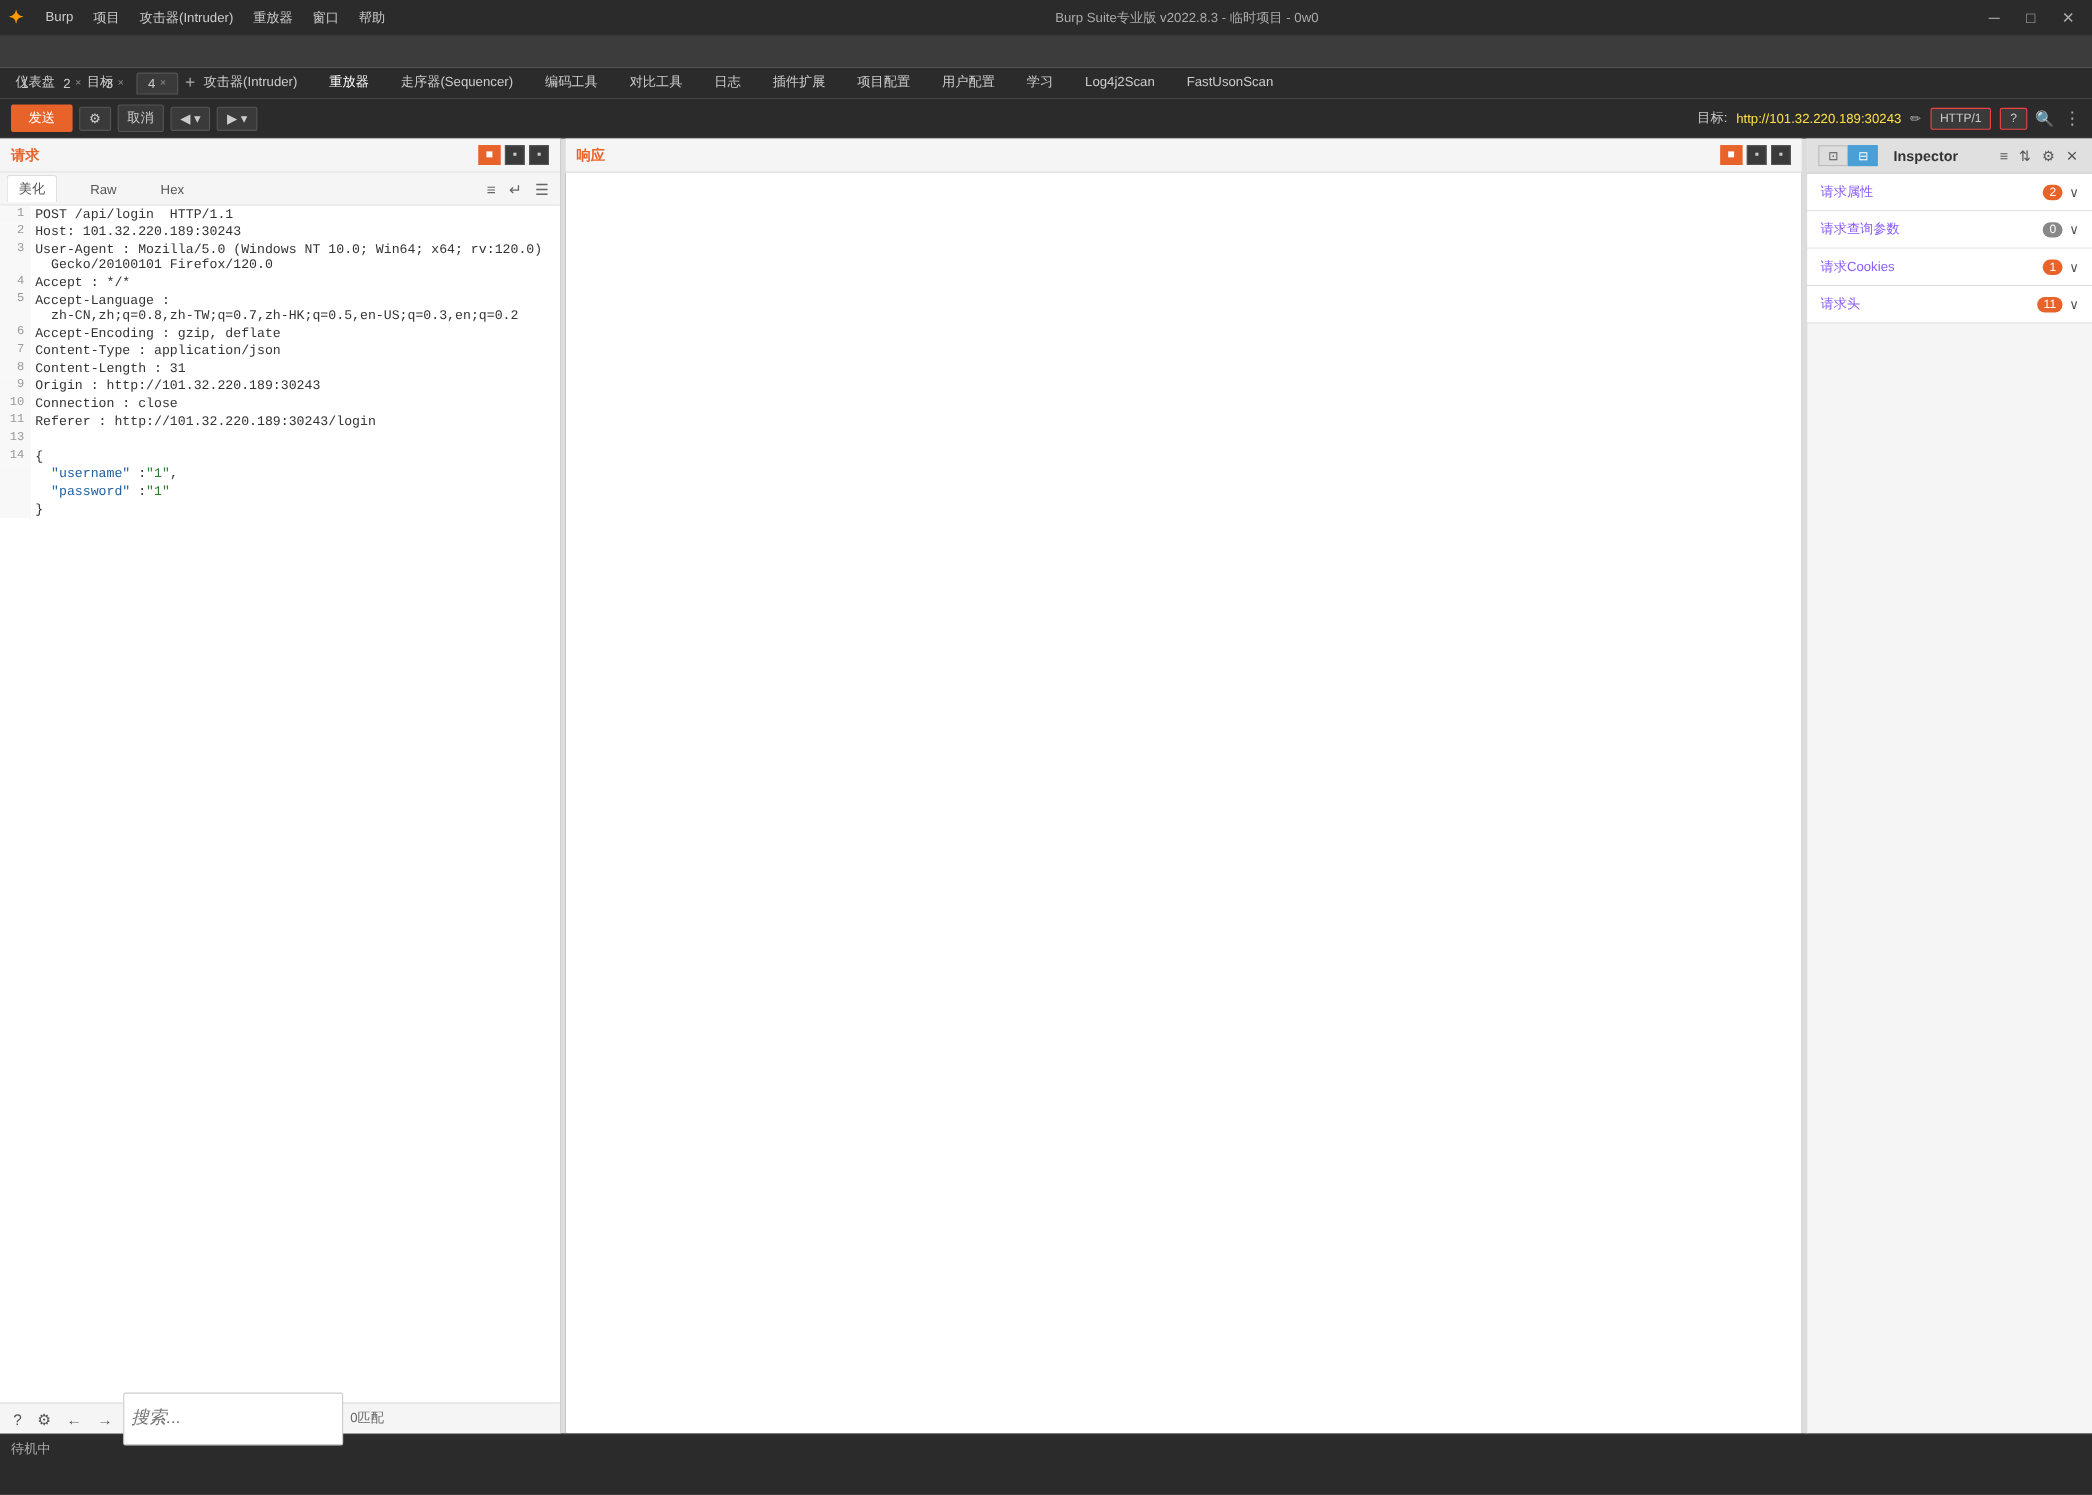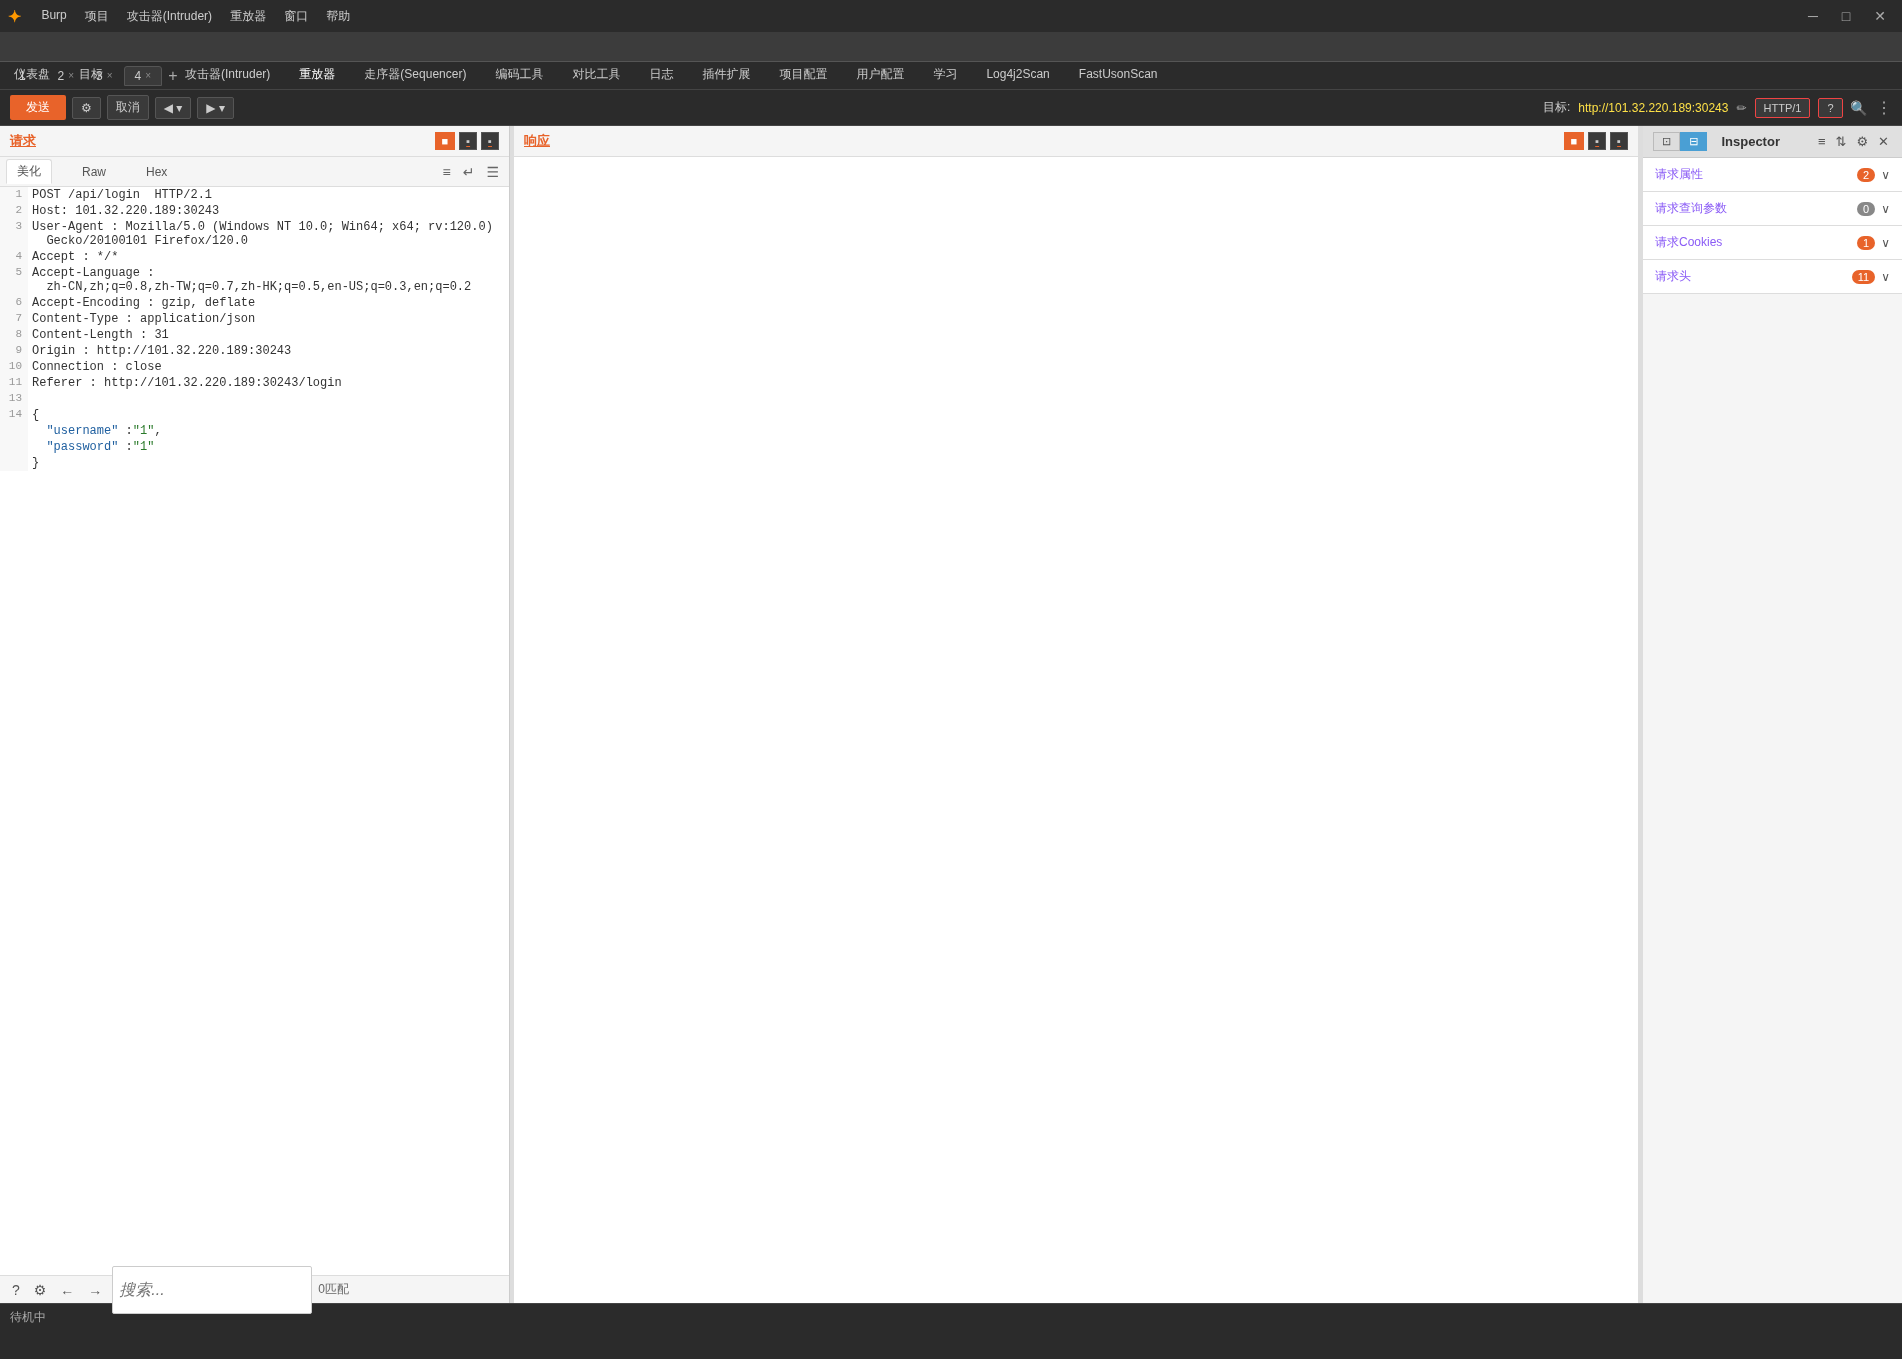--- a/index.html
+++ b/index.html
@@ -129,21 +129,20 @@
     .panel-header {
       background: #f5f5f5;
       padding: 6px 10px;
       border-bottom: 1px solid #ddd;
       font-size: 13px;
       font-weight: bold;
       color: #e8632a;
       display: flex;
       align-items: center;
       justify-content: space-between;
-      text-decoration: underline;
     }
     .panel-toolbar {
       display: flex;
       align-items: center;
       border-bottom: 1px solid #ddd;
       background: #f5f5f5;
       padding: 2px 6px;
       gap: 20px;
     }
     .panel-tab {
@@ -326,20 +325,21 @@
     <span class="titlebar-logo">✦</span>
     <div class="titlebar-menu">
       <span>Burp</span>
       <span>项目</span>
       <span>攻击器(Intruder)</span>
       <span>重放器</span>
       <span>窗口</span>
       <span>帮助</span>
     </div>
   </div>
+  <div class="titlebar-center">Burp Suite专业版 v2022.8.3 - 临时项目 - 0w0</div>
   <div class="titlebar-right">
     <span class="titlebar-btn">─</span>
     <span class="titlebar-btn">□</span>
     <span class="titlebar-btn close">✕</span>
   </div>
 </div>
 
 <div class="nav-tabs">
   <div class="nav-tab">仪表盘</div>
   <div class="nav-tab">目标</div>
@@ -413,21 +413,21 @@
       <div class="panel-tab-icons">
         <span class="panel-tab-icon">≡</span>
         <span class="panel-tab-icon">↵</span>
         <span class="panel-tab-icon">☰</span>
       </div>
     </div>
     <div class="code-editor">
 
       <div class="code-line">
         <span class="line-num">1</span>
-        <span class="line-content text-dark">POST /api/login  HTTP/2.1</span>
+        <span class="line-content text-dark">POST /api/login  HTTP/1.1</span>
       </div>
 
       <div class="code-line">
         <span class="line-num">2</span>
         <span class="line-content text-dark">Host: 101.32.220.189:30243</span>
       </div>
 
       <div class="code-line">
         <span class="line-num">3</span>
         <span class="line-content text-dark">User-Agent : Mozilla/5.0 (Windows NT 10.0; Win64; x64; rv:120.0)

